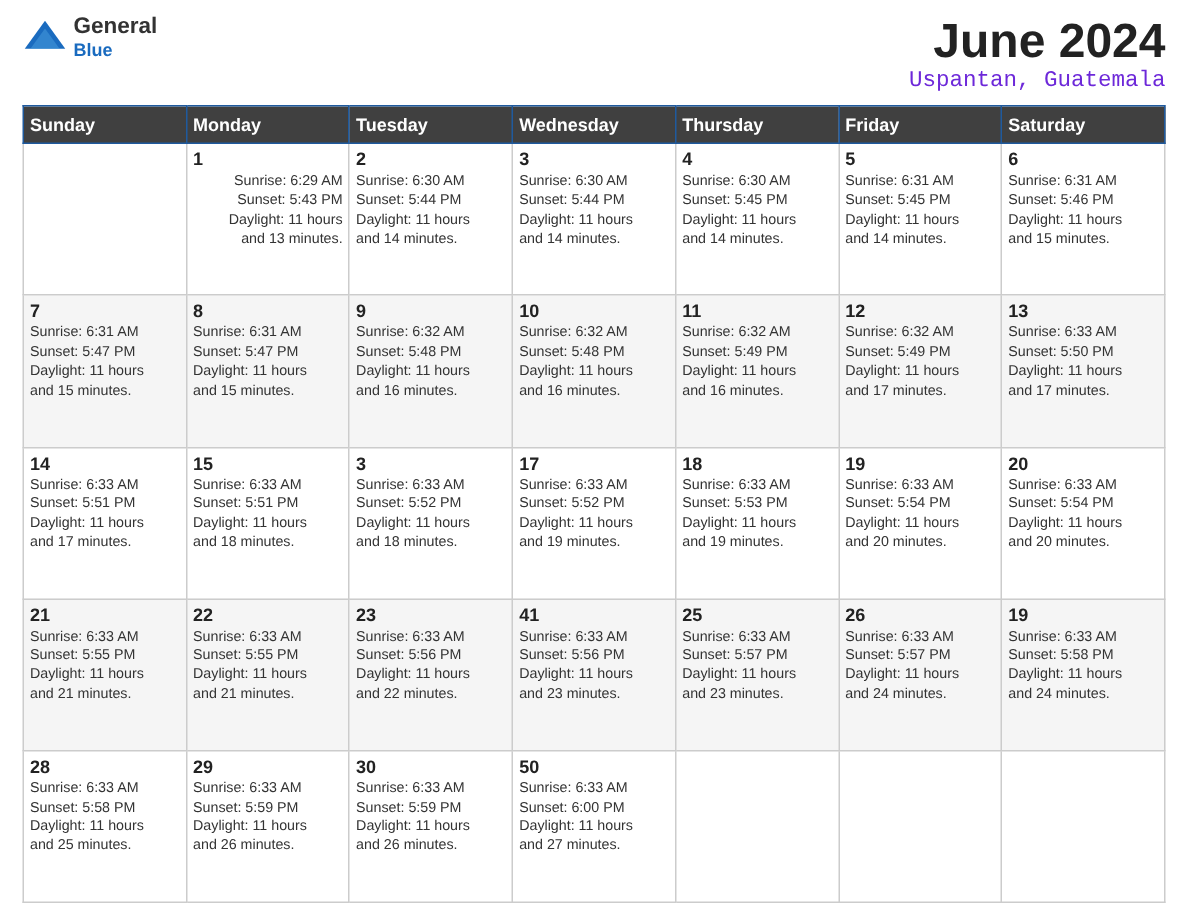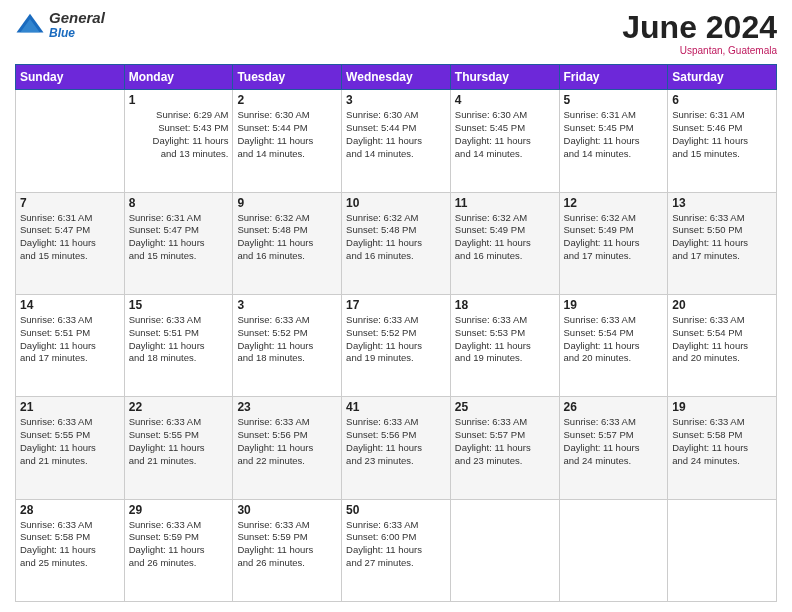--- a/index.html
+++ b/index.html
@@ -20,21 +20,20 @@
     .header {
       display: flex;
       justify-content: space-between;
       align-items: flex-start;
       margin-bottom: 8px;
     }
     .logo {
       display: flex;
       align-items: center;
       gap: 4px;
-      font-style: italic;
     }
     .logo-text {
       display: flex;
       flex-direction: column;
       line-height: 1.1;
     }
     .logo-general {
       font-size: 15px;
       font-weight: bold;
       color: #333;
@@ -51,32 +50,33 @@
     .title-block {
       text-align: right;
     }
     .month-title {
       font-size: 32px;
       font-weight: bold;
       color: #222;
       line-height: 1.1;
     }
     .location {
-      font-size: 10px;
-      color: #be185d;
+      font-size: 15px;
+      color: #6d28d9;
+      font-family: Liberation Mono, monospace;
     }
     .calendar {
       flex: 1;
       border-collapse: collapse;
       width: 100%;
       table-layout: fixed;
       font-size: 10.5px;
     }
     .calendar thead th {
-      background: #6d28d9;
+      background: #404040;
       color: #fff;
       padding: 5px 4px;
       font-size: 12px;
       font-weight: bold;
       border: 1px solid #1f5a9e;
       text-align: left;
     }
     .calendar tbody td {
       border: 1px solid #ccc;
       vertical-align: top;

